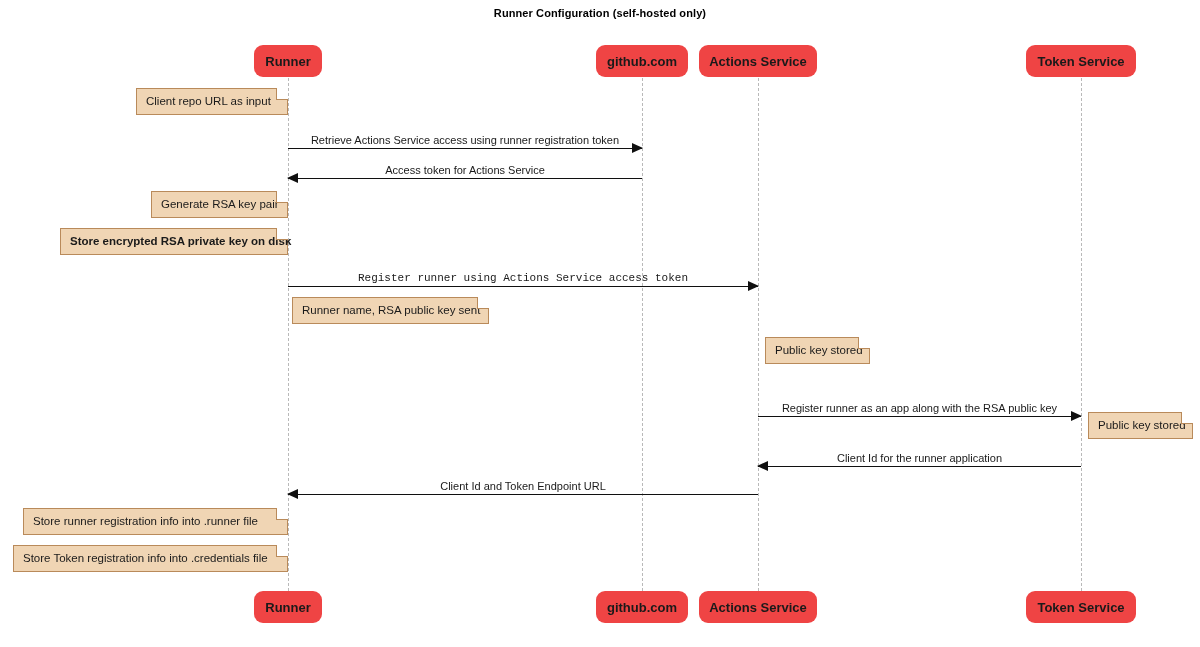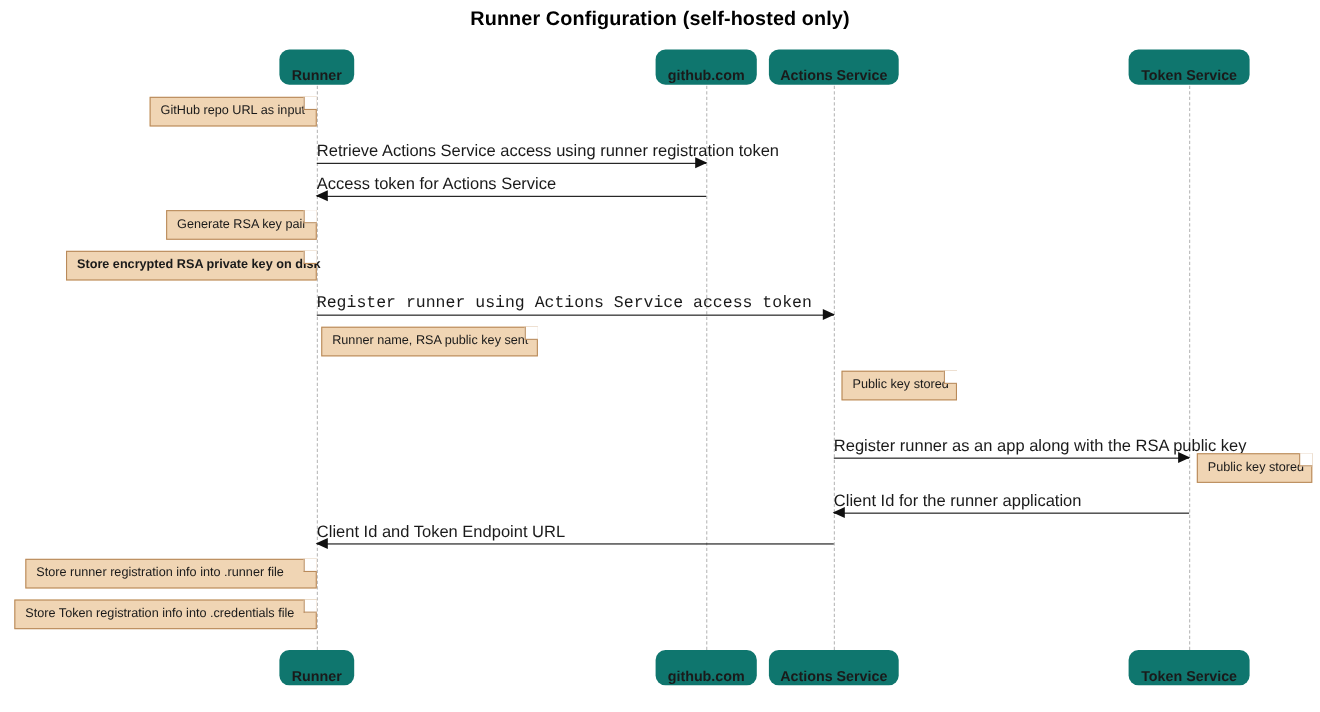--- a/index.html
+++ b/index.html
@@ -19,42 +19,42 @@
     left: 0; top: 0;
     width: 1200px;
     height: 647px;
   }
   .diagram-title {
     position: absolute;
     left: 0;
     top: 7px;
     width: 1200px;
     text-align: center;
-    font-size: 18px;
+    font-size: 11px;
     font-weight: bold;
     color: #000000;
     letter-spacing: 0.1px;
   }
   
   .lifeline {
     position: absolute;
     width: 0;
     border-left: 1px dashed #b9b9b9;
   }
   
   .participant {
     position: absolute;
     height: 32px;
-    background: #0f766e;
+    background: #ef4444;
     border-radius: 9px;
     display: flex;
-    align-items: flex-start;
+    align-items: center;
     justify-content: center;
     box-sizing: border-box;
-    padding: 16px 14px;
+    padding: 4px 14px;
     white-space: nowrap;
   }
   .participant-label {
     font-size: 13px;
     font-weight: bold;
     color: #1a1a1a;
   }
   
   .note {
     position: absolute;
@@ -108,22 +108,22 @@
     border-left: 11px solid #101010;
   }
   .msg-head.left {
     left: -1px;
     border-right: 11px solid #101010;
   }
   .msg-label {
     position: absolute;
     bottom: 3px;
     width: 100%;
-    text-align: left;
-    font-size: 15px;
+    text-align: center;
+    font-size: 11px;
     color: #1a1a1a;
     white-space: nowrap;
   }
 </style>
 </head>
 <body>
 
 <div id="diagram-root">
   <div class="diagram-title">Runner Configuration (self-hosted only)</div>
   <div id="lifelines-layer">
@@ -185,21 +185,21 @@
         <div class="msg-label">Client Id for the runner application</div>
       </div>
       <div class="message" style="left: 288px; top: 494px; width: 470px;">
         <div class="msg-line"></div>
         <div class="msg-head left"></div>
         <div class="msg-label">Client Id and Token Endpoint URL</div>
       </div>
     </div>
   <div id="notes-layer">
       <div class="note" style="top: 88px; width: 152px; left: 136px;">
-        <span class="note-label">GitHub repo URL as input</span>
+        <span class="note-label">Client repo URL as input</span>
         <span class="note-fold"></span>
       </div>
       <div class="note" style="top: 191px; width: 137px; left: 151px; text-align: center;">
         <span class="note-label">Generate RSA key pair</span>
         <span class="note-fold"></span>
       </div>
       <div class="note" style="top: 228px; width: 228px; left: 60px; font-weight: bold;">
         <span class="note-label">Store encrypted RSA private key on disk</span>
         <span class="note-fold"></span>
       </div>

